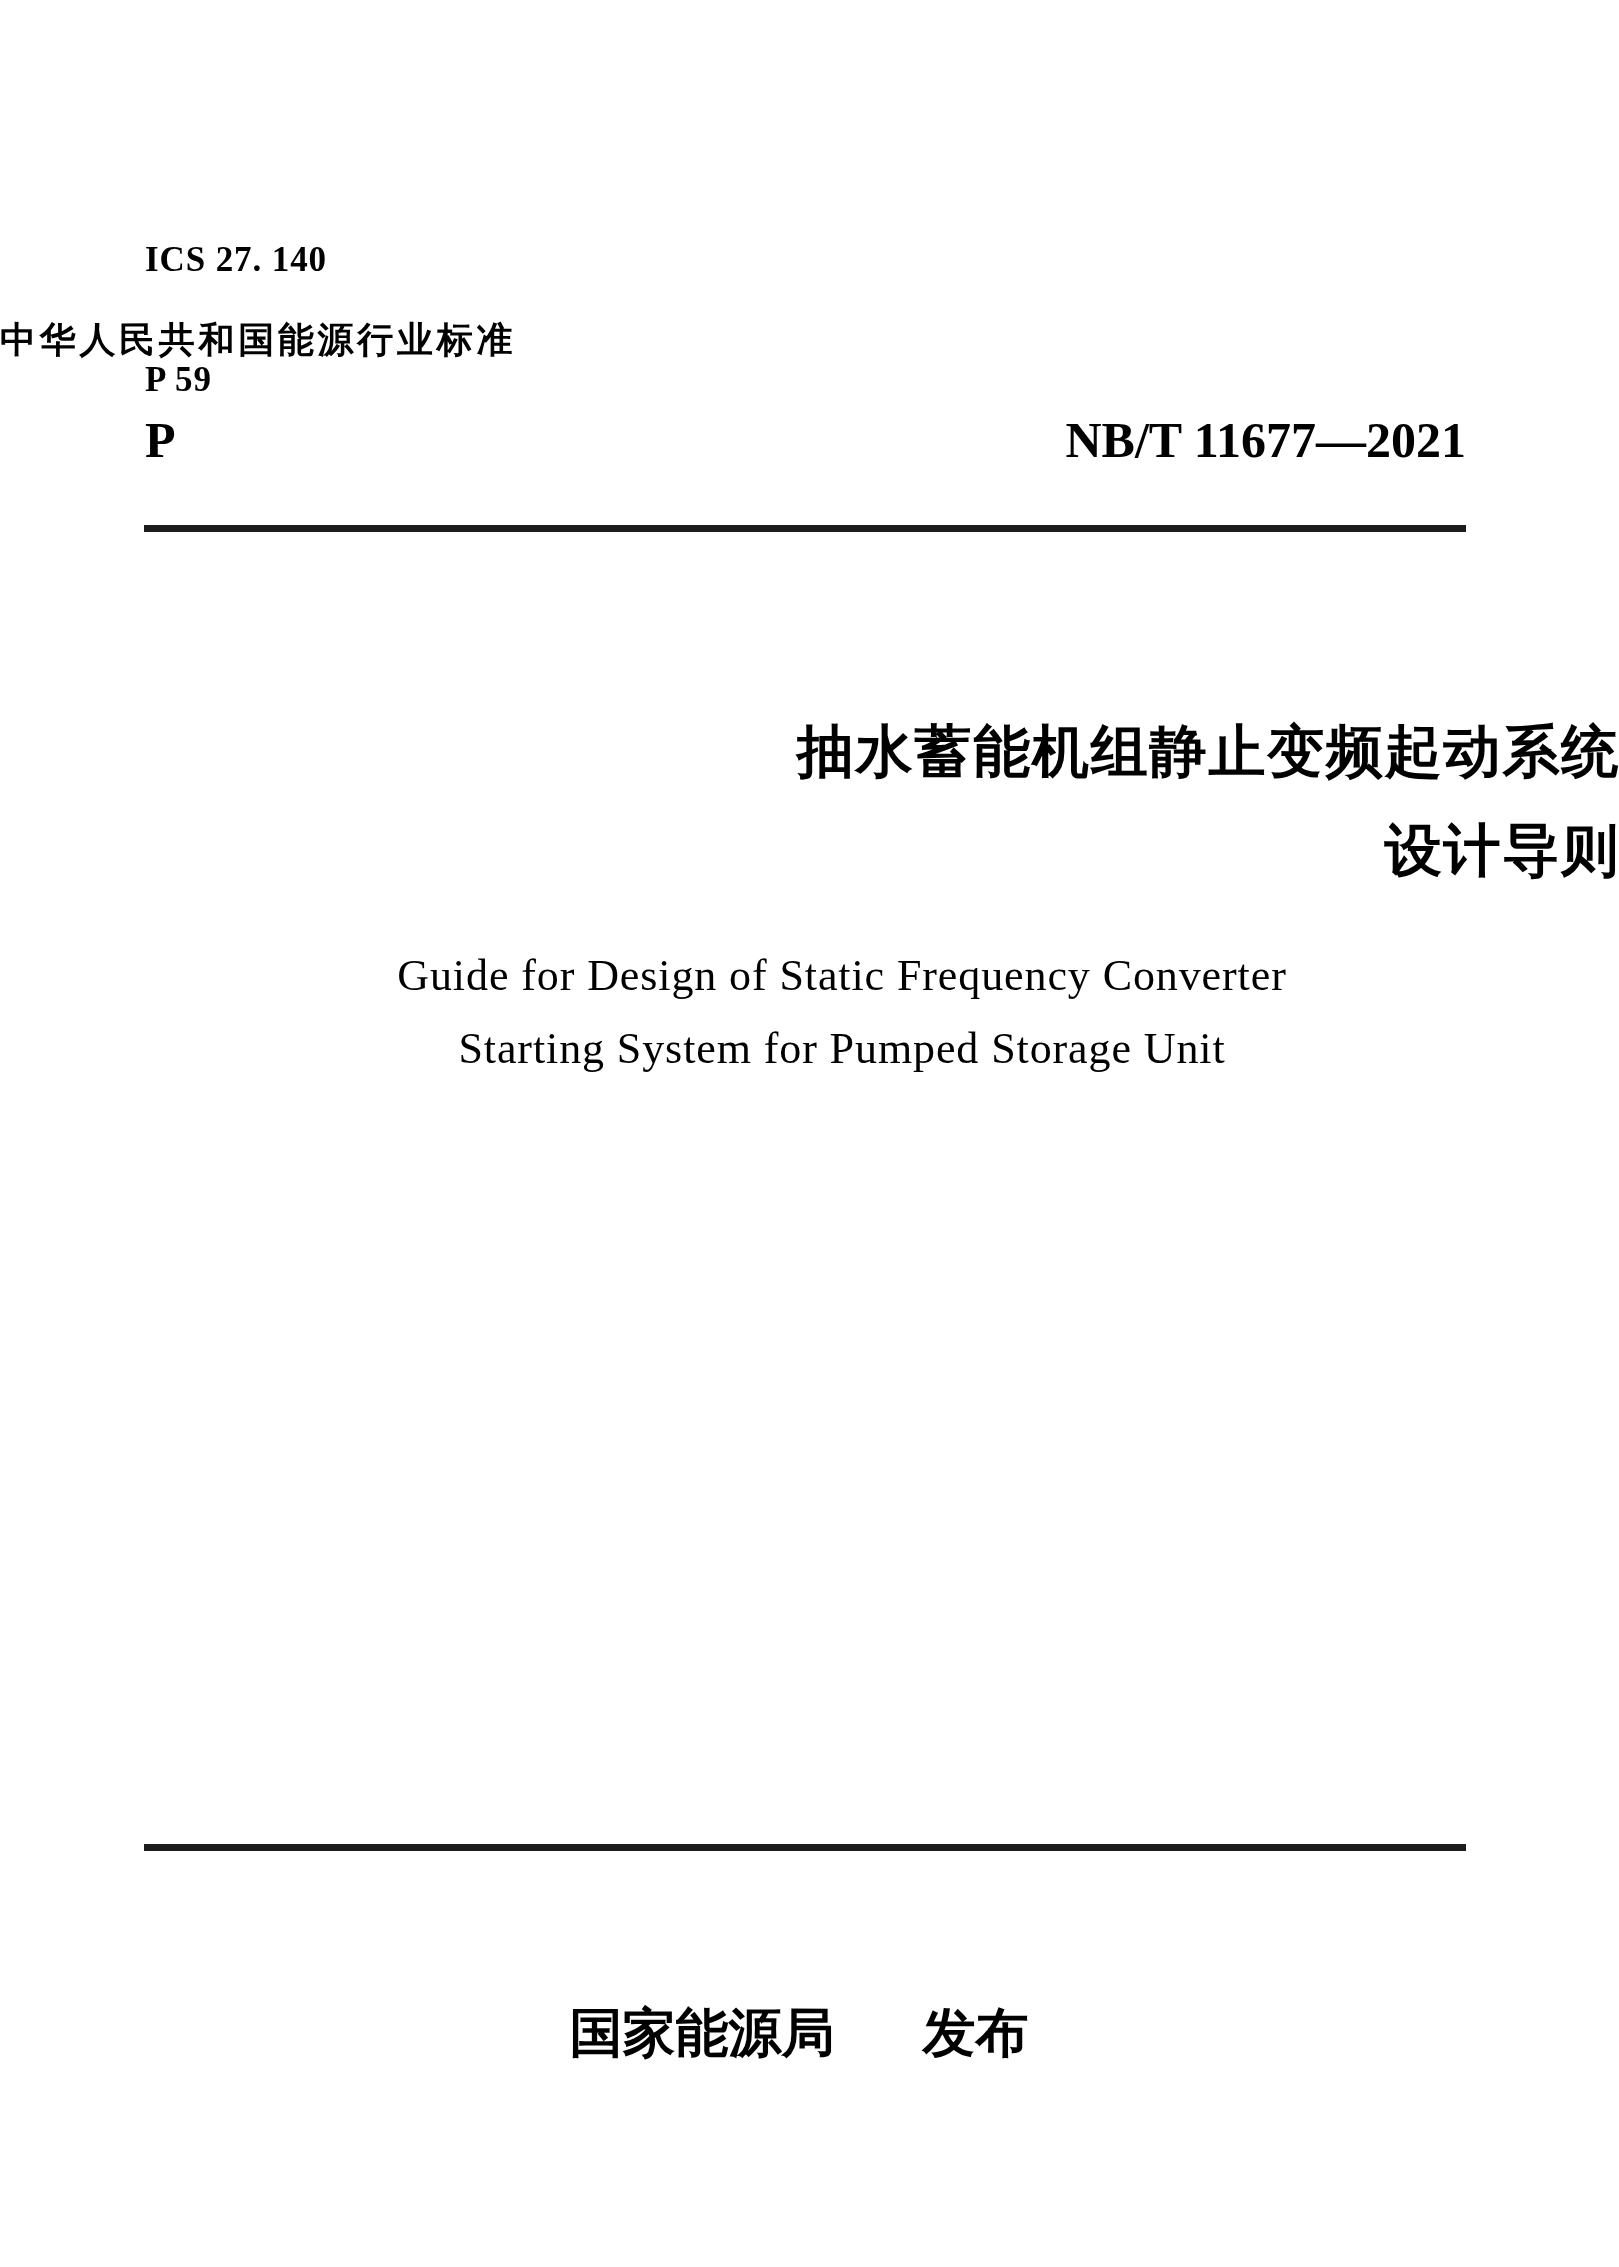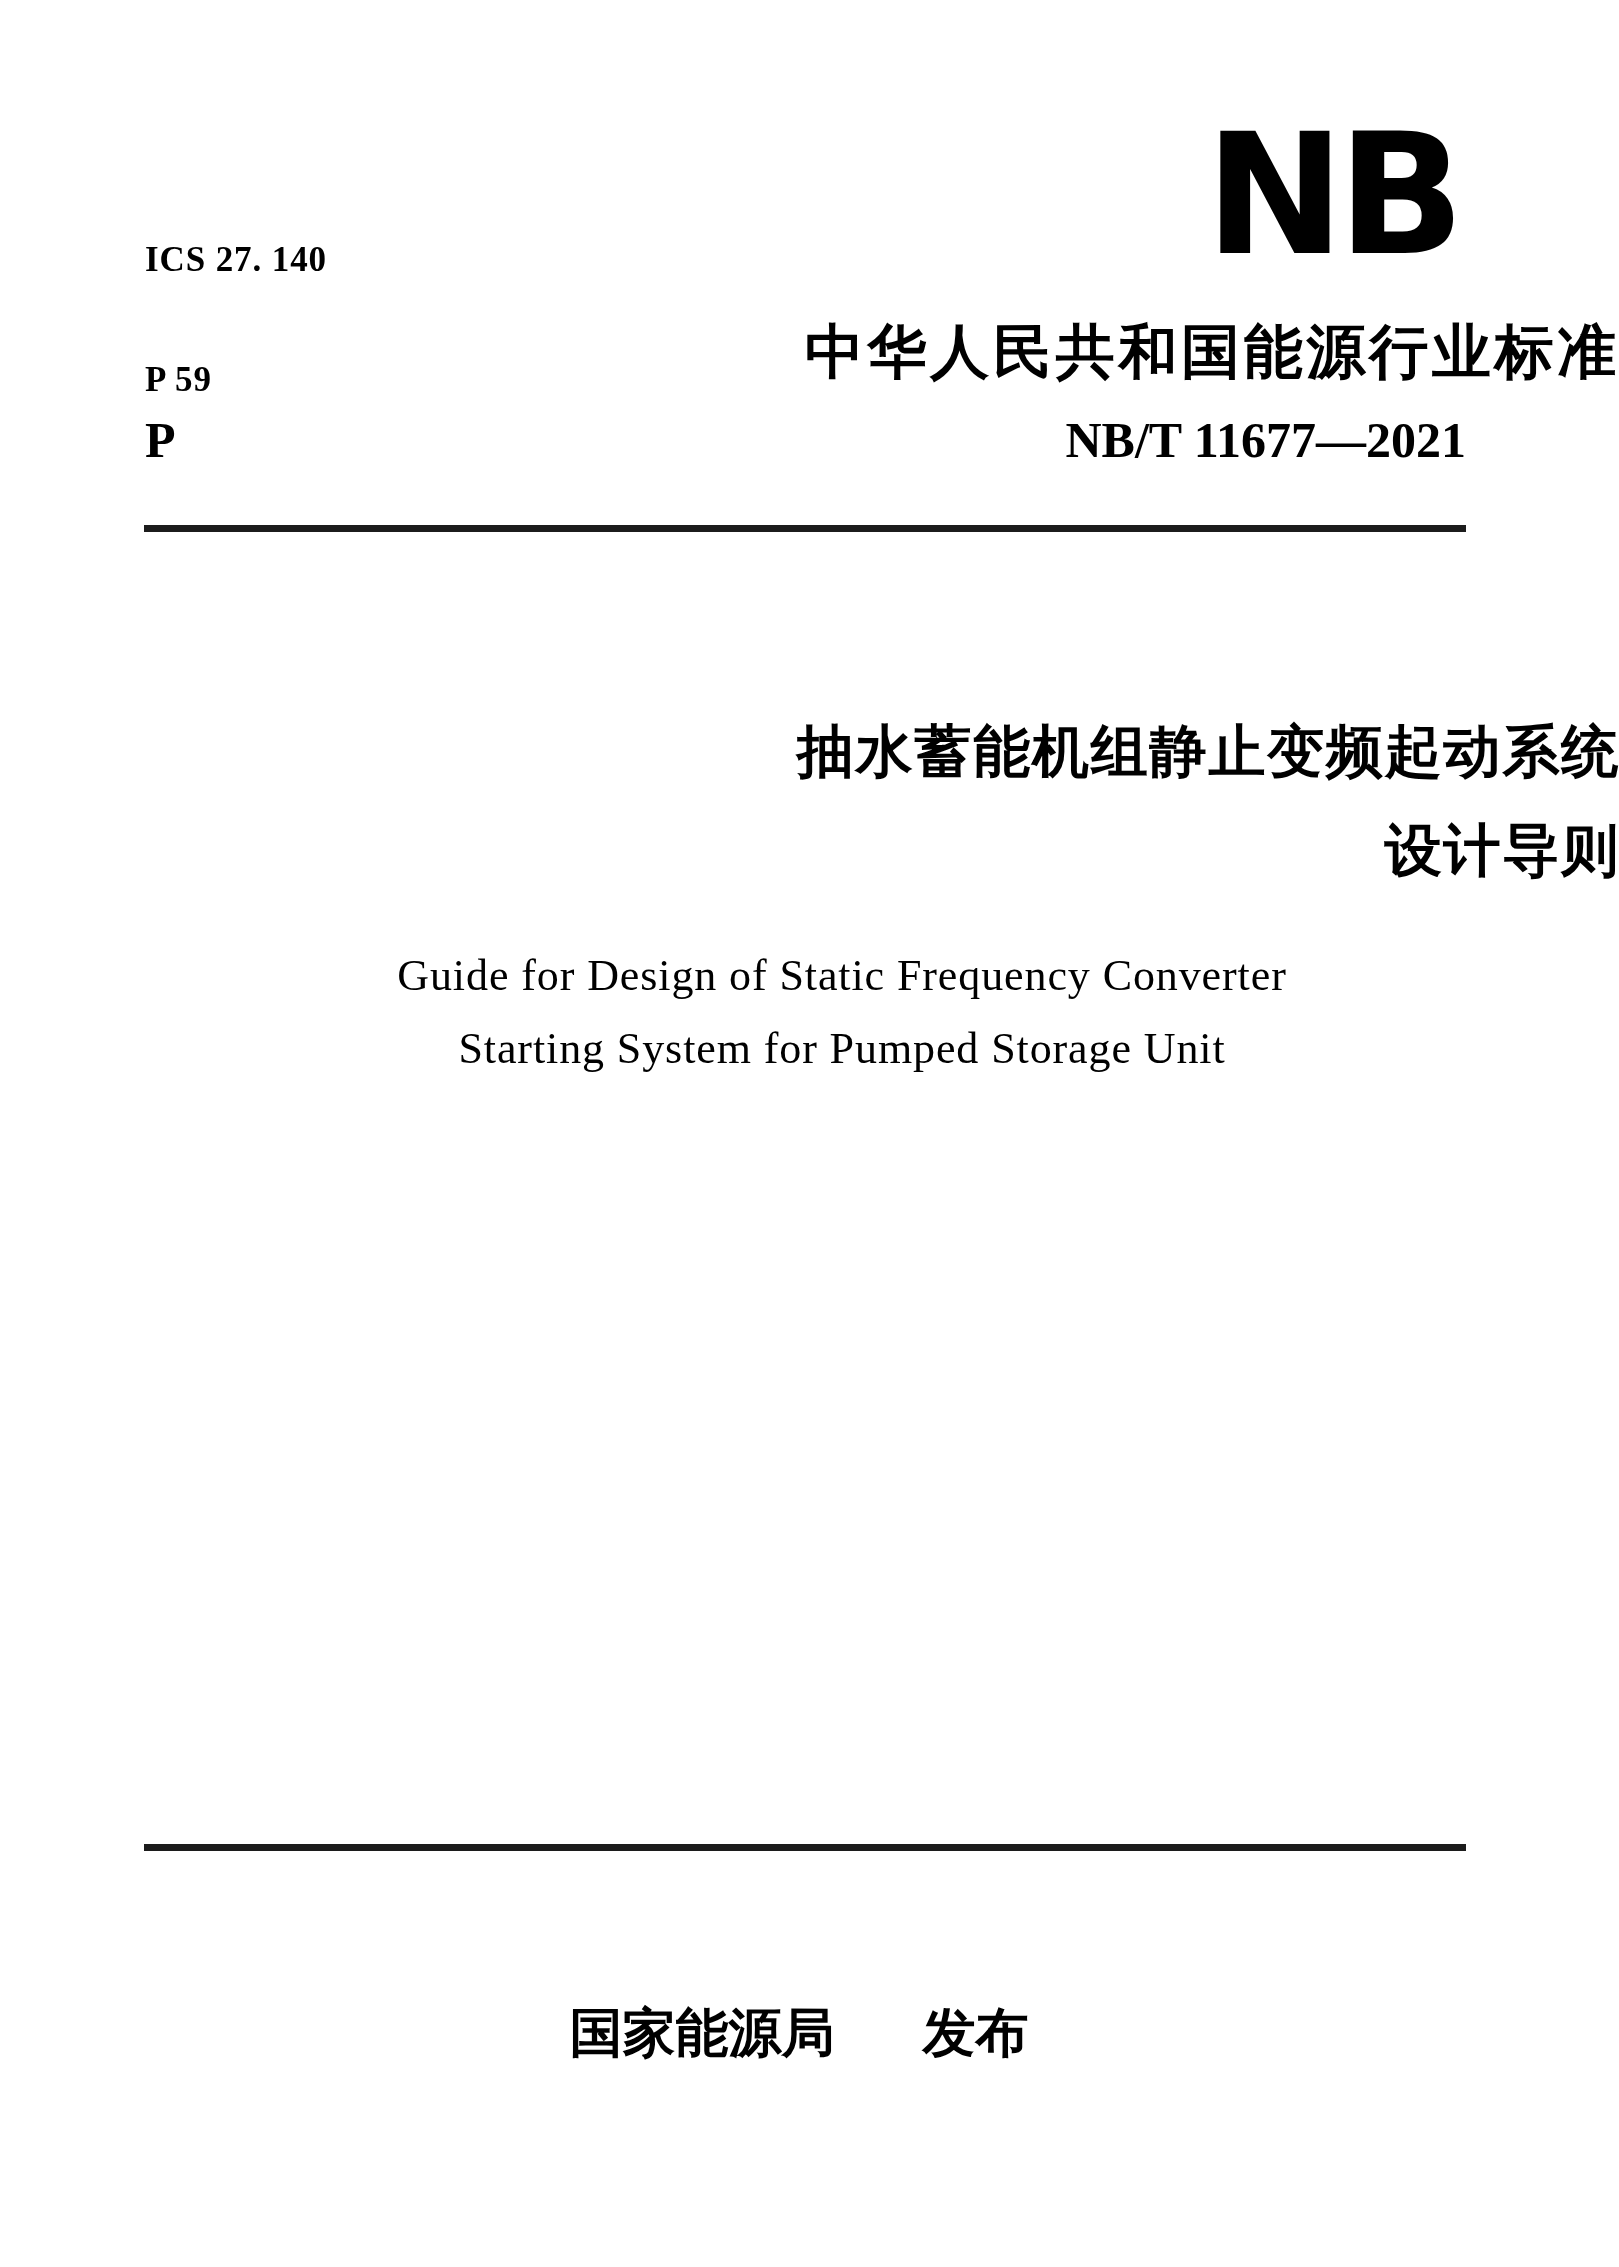--- a/index.html
+++ b/index.html
@@ -38,24 +38,24 @@
     line-height: 1;
     letter-spacing: -7.3px;
   }
 
   
   .std-heading {
     position: absolute;
     left: 0;
     top: 320px;
     width: 100%;
-    text-align: right;
+    text-align: left;
     font-family: "Liberation Sans", sans-serif;
     font-weight: bold;
-    font-size: 59px;
+    font-size: 36px;
     line-height: 1.1;
     letter-spacing: 3.7px;
   }
 
   
   .code-row {
     position: absolute;
     left: 145px;
     right: 154px;
     top: 415px;
@@ -151,21 +151,20 @@
 </head>
 <body style="background: rgb(255, 255, 255);">
 
 <div class="page" style="color: rgb(0, 0, 0); text-decoration: underline;">
 
   <div class="ics-block">
     <div>ICS 27. 140</div>
     <div>P 59</div>
   </div>
 
-  <div class="nb-logo">NB</div>
 
   <div class="std-heading">中华人民共和国能源行业标准</div>
 
   <div class="code-row">
     <span>P</span>
     <span>NB/T 11677—2021</span>
   </div>
 
   <div class="rule rule-top" style="background: rgb(28, 28, 28);"></div>
 

